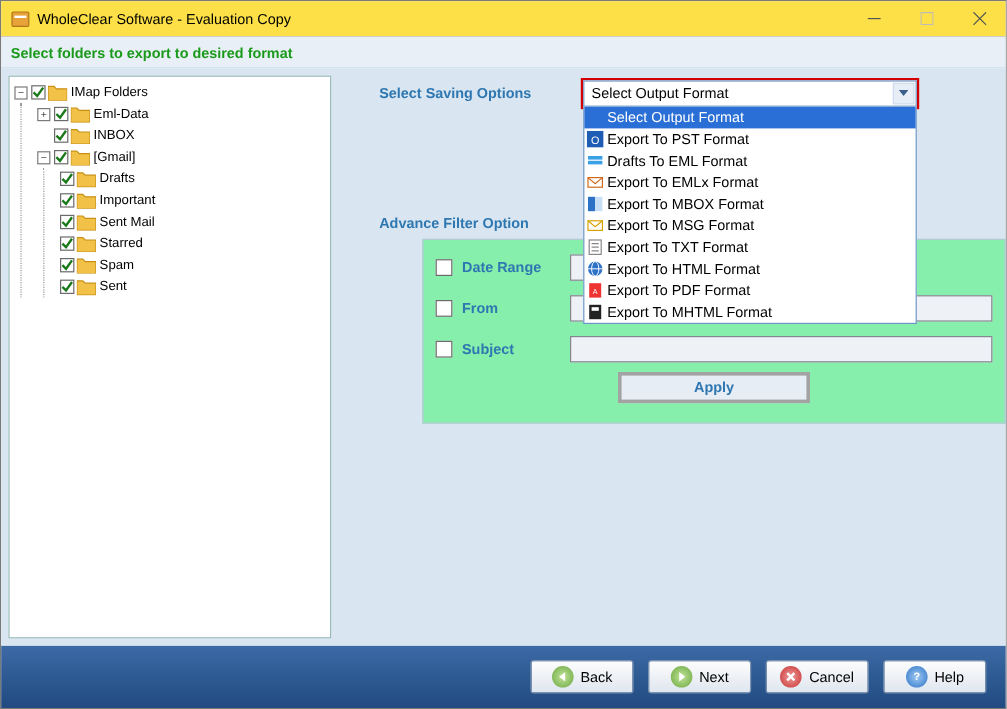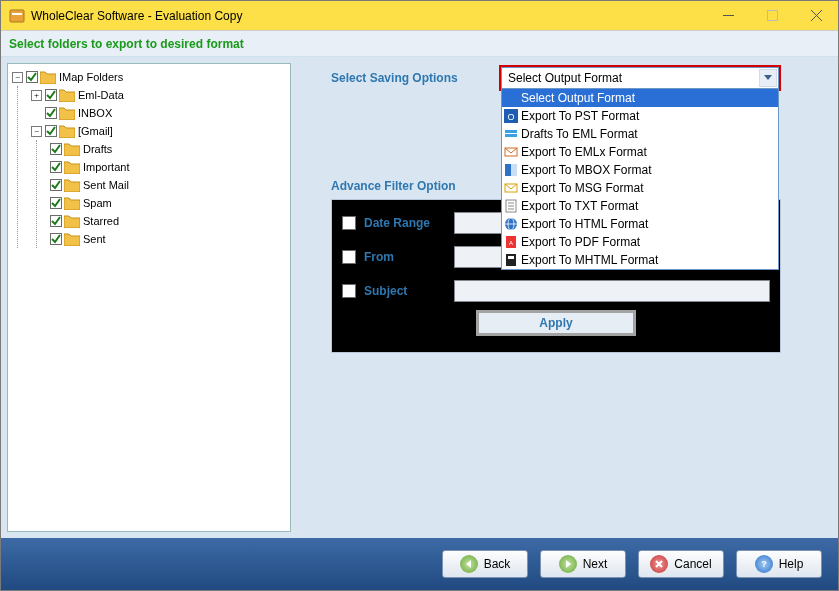--- a/index.html
+++ b/index.html
@@ -39,21 +39,21 @@
   .combo-wrap { position:relative; width:278px; outline:2px solid #d40000; outline-offset:0; }
   .combo { width:278px; height:22px; border:1px solid #6d97c6; background:#fff; display:flex; align-items:center; padding-left:6px; position:relative; }
   .combo .arrow { position:absolute; right:1px; top:1px; width:18px; height:18px; background:#e8eef7; border:1px solid #cfdceb; display:flex; align-items:center; justify-content:center; }
   .dropdown { position:absolute; top:22px; left:0; width:278px; background:#fff; border:1px solid #6d97c6; border-top:none; z-index:10; }
   .dd-item { height:18px; display:flex; align-items:center; padding-left:2px; font-size:12px; cursor:default; }
   .dd-item.selected { background:#2a6fd6; color:#fff; }
   .dd-item .dd-icon { width:14px; height:14px; margin-right:3px; display:inline-flex; align-items:center; justify-content:center; flex-shrink:0; }
   .dd-item.selected .dd-icon { visibility:hidden; }
   
   .filter-title { color:#2e77b0; font-weight:bold; margin:90px 0 6px 0; font-size:12px; }
-  .filter-box { border:1px solid #b8c8da; width:450px; padding:12px 10px 16px 10px; background:#000000; }
+  .filter-box { border:1px solid #b8c8da; width:486px; padding:12px 10px 16px 10px; background:#86efac;margin-left:36px; }
   .frow { display:flex; align-items:center; margin-bottom:12px; }
   .fcheck { width:14px; height:14px; border:1px solid #6b6b6b; background:#fff; margin-right:8px; }
   .flabel { width:90px; color:#2e77b0; font-weight:bold; font-size:12px; }
   .finput { flex:1; height:22px; border:1px solid #828790; background:#eef1f5; }
   .finput.small { width:110px; flex:0 0 auto; }
   .rangegap { width:30px; }
   .apply-btn { width:160px; height:26px; border:3px solid #a3a3a3; background:#e6edf5; color:#2e77b0; font-weight:bold; display:flex; align-items:center; justify-content:center; margin:8px auto 0 auto; }
   
   .bottombar { height:52px; background:linear-gradient(#3d6aa6,#204a80); display:flex; align-items:center; justify-content:flex-end; padding-right:16px; gap:12px; }
   .bbtn { width:86px; height:28px; background:linear-gradient(#fdfdfd,#dfe6ef); border:1px solid #7b93b0; border-radius:3px; display:flex; align-items:center; justify-content:center; font-size:12px; color:#000; gap:6px; }
@@ -195,34 +195,34 @@
                   <li>
                       <div class="node">
                     <span class="chk">
                           <svg viewBox="0 0 10 10">
                             <path d="M1 5 L4 8 L9 1" stroke="#1a7a1a" stroke-width="2" fill="none"></path>
                           </svg>
                         </span>
                     <span class="foldericon"><svg viewBox="0 0 16 14">
                             <path d="M0 2 h5 l2 2 h9 v10 h-16 z" fill="#f2c248" stroke="#c79014"></path>
                           </svg></span>
+                    <span class="nodelabel">Starred</span>
+                      </div>
+                    </li>
+                  <li>
+                      <div class="node">
+                    <span class="chk">
+                          <svg viewBox="0 0 10 10">
+                            <path d="M1 5 L4 8 L9 1" stroke="#1a7a1a" stroke-width="2" fill="none"></path>
+                          </svg>
+                        </span>
+                    <span class="foldericon"><svg viewBox="0 0 16 14">
+                            <path d="M0 2 h5 l2 2 h9 v10 h-16 z" fill="#f2c248" stroke="#c79014"></path>
+                          </svg></span>
                     <span class="nodelabel">Spam</span>
-                      </div>
-                    </li>
-                  <li>
-                      <div class="node">
-                    <span class="chk">
-                          <svg viewBox="0 0 10 10">
-                            <path d="M1 5 L4 8 L9 1" stroke="#1a7a1a" stroke-width="2" fill="none"></path>
-                          </svg>
-                        </span>
-                    <span class="foldericon"><svg viewBox="0 0 16 14">
-                            <path d="M0 2 h5 l2 2 h9 v10 h-16 z" fill="#f2c248" stroke="#c79014"></path>
-                          </svg></span>
-                    <span class="nodelabel">Starred</span>
                       </div>
                     </li>
                   <li>
                       <div class="node">
                     <span class="chk">
                           <svg viewBox="0 0 10 10">
                             <path d="M1 5 L4 8 L9 1" stroke="#1a7a1a" stroke-width="2" fill="none"></path>
                           </svg>
                         </span>
                     <span class="foldericon"><svg viewBox="0 0 16 14">

